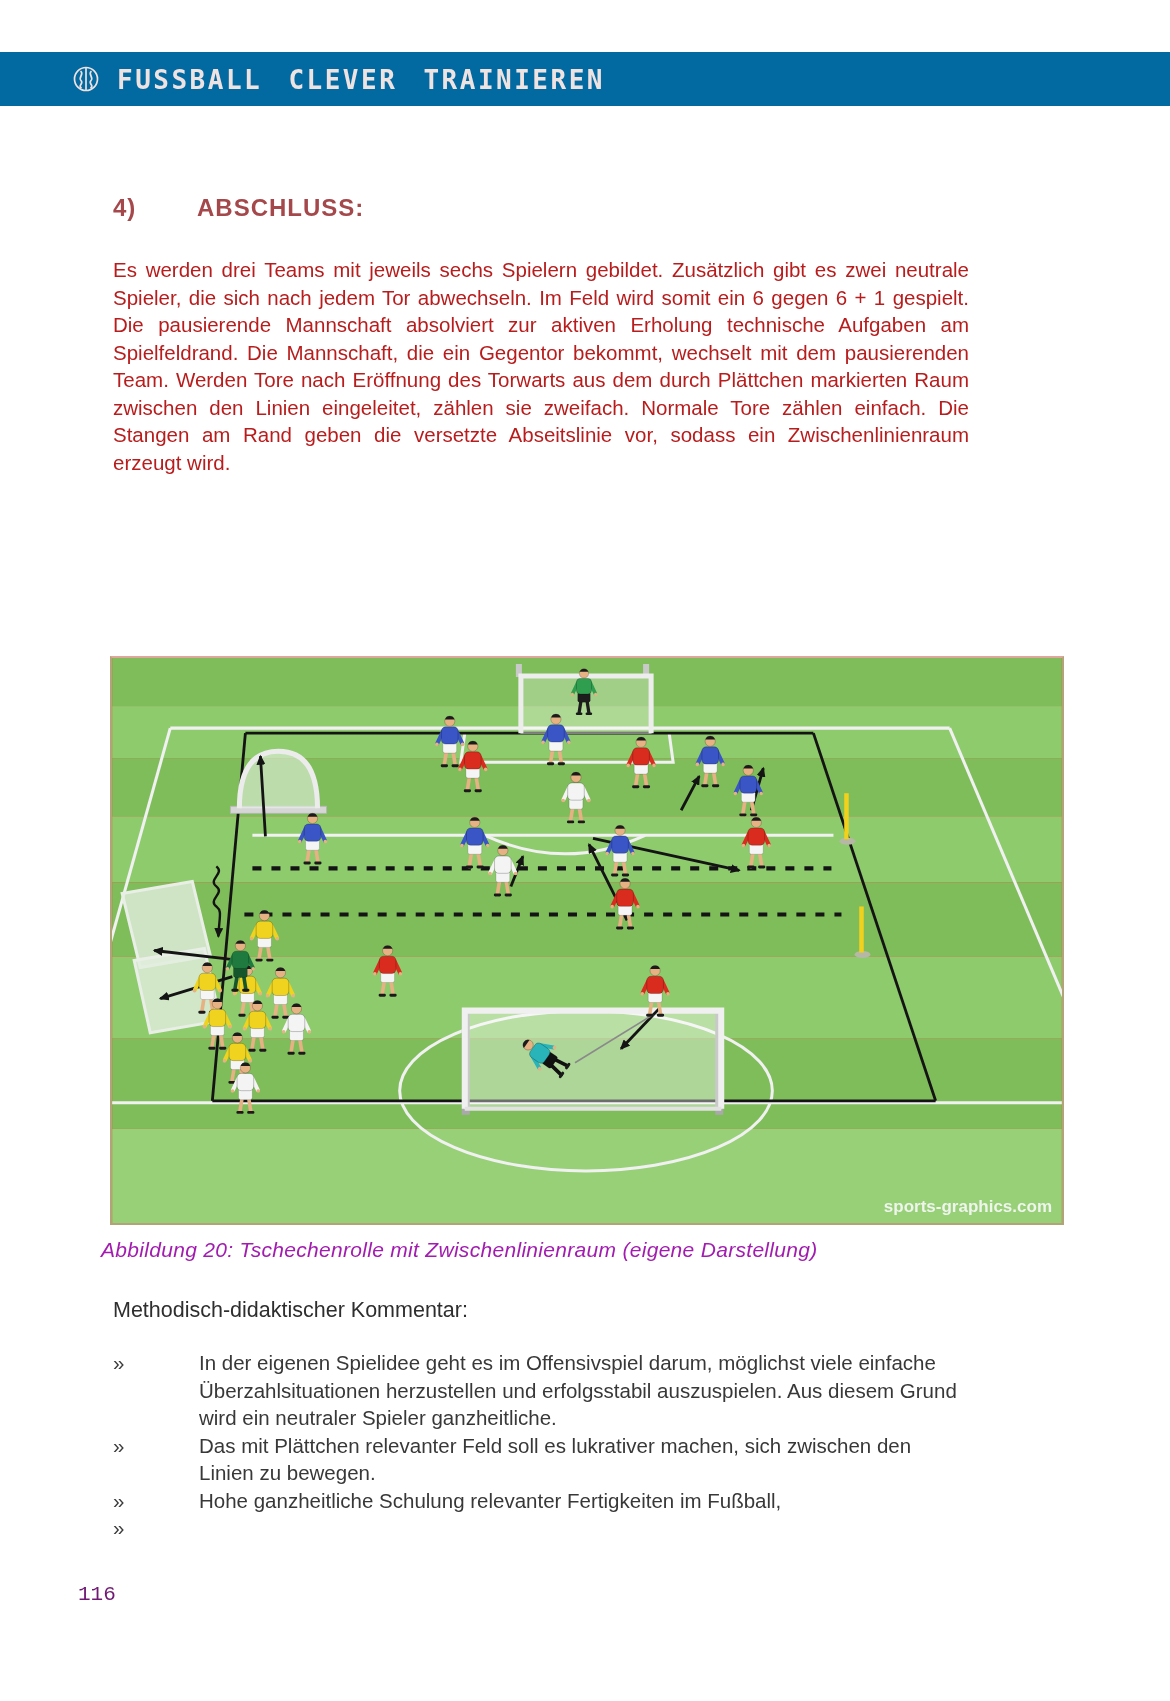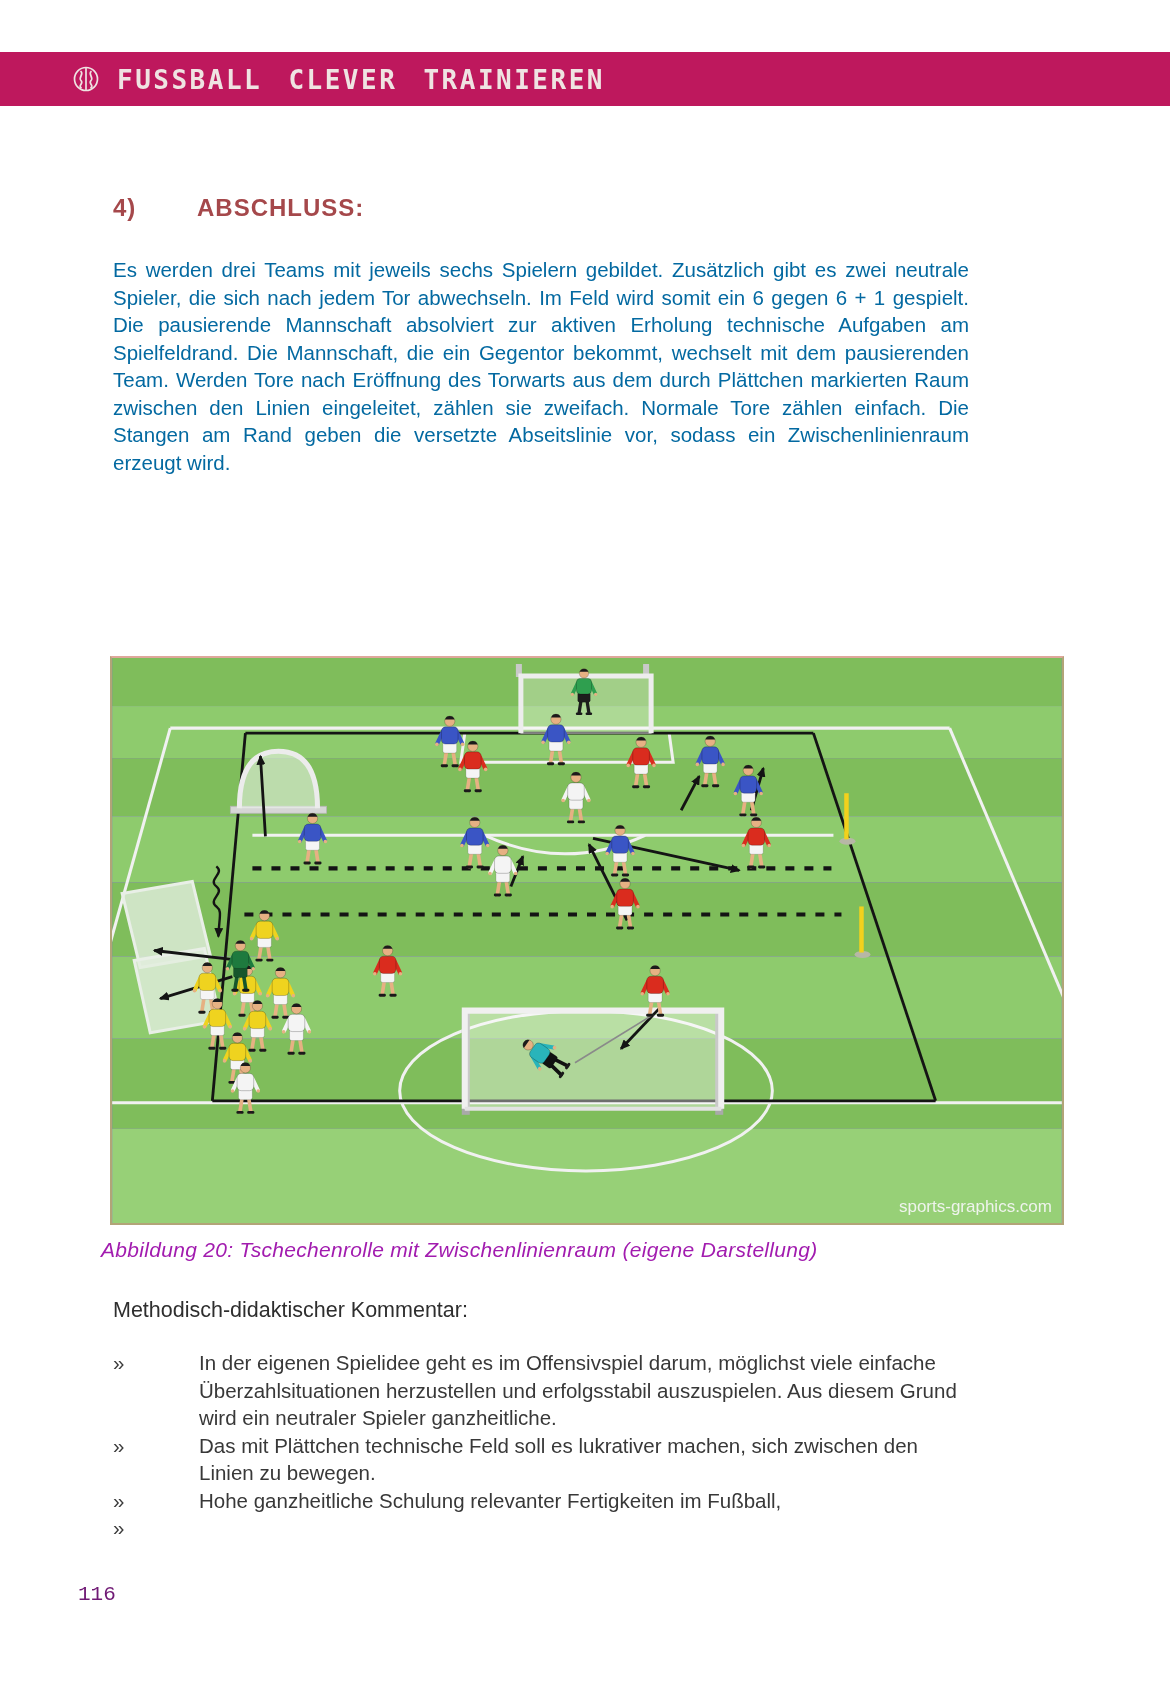--- a/index.html
+++ b/index.html
@@ -13,29 +13,29 @@
           font-size:26px;letter-spacing:2.5px;word-spacing:8px;color:#efe3e2;padding-top:2px;}
   .brain{display:inline-flex;}
 
   
   .section-head{position:absolute;top:194px;left:113px;display:flex;
           font-weight:bold;font-size:24px;letter-spacing:1px;}
   .section-head .num{width:84px;}
 
   
   .body{position:absolute;left:113px;width:856px;margin:0;font-size:20.5px;line-height:27.5px;
-        color:#0369a1;}
+        color:#b91c1c;}
   .just{text-align:justify;}
   #p1{top:256px;}
   #spielzeit{top:479px;}
   #p2{top:533px;}
 
   
   .figurebox{position:absolute;top:656px;left:110px;width:950px;height:565px;
-        border:2px solid #b2a478;border-top-color:#dfa79b;background:#8b5cf6;}
+        border:2px solid #b2a478;border-top-color:#dfa79b;background:#ef4444;font-weight:bold;}
   .fieldwrap{position:relative;width:950px;height:565px;}
   .fieldwrap svg{display:block;width:950px;height:565px;}
   .watermark{position:absolute;right:10px;bottom:6px;font-size:17px;color:rgba(246,246,246,.92);}
 
   .caption{position:absolute;top:1238px;left:101px;font-style:italic;font-size:21px;
         letter-spacing:.3px;color:#a21caf;}
 
   .kommentar-h{position:absolute;top:1298px;left:113px;margin:0;font-size:21.5px;
         font-weight:normal;color:#2e2e2e;}
 
@@ -44,21 +44,21 @@
   .bullet .mk{color:#3c3c3c;}
 
   .pagenum{position:absolute;top:1583px;left:78px;font-family:Liberation Mono, monospace;
         font-size:21px;color:#701a75;}
 </style>
 </head>
 <body>
 
 <div class="page">
 
-  <header class="topbar" id="topbar" style="background: #be185d;">
+  <header class="topbar" id="topbar" style="background: #0369a1;">
     <span class="brain">
       <svg width="32" height="32" viewBox="0 0 32 32">
         <g stroke="#efe3e2" fill="none" stroke-width="1.7" stroke-linecap="round">
           <circle cx="16" cy="16" r="11.5"></circle>
           <path d="M16 5.5 v21"></path>
           <path d="M11 8.5 c3 3 -3 6 0 9 c3 3 -3 5 0 7"></path>
           <path d="M21 8.5 c-3 3 3 6 0 9 c-3 3 3 5 0 7"></path>
         </g>
       </svg>
     </span>
@@ -436,21 +436,21 @@
 
   <h3 class="kommentar-h">Methodisch-didaktischer Kommentar:</h3>
 
   <div class="bullets">
     <div class="bullet">
       <span class="mk">»</span>
       <span>In der eigenen Spielidee geht es im Offensivspiel darum, möglichst viele einfache Überzahlsituationen herzustellen und erfolgsstabil auszuspielen. Aus diesem Grund wird ein neutraler Spieler ganzheitliche.</span>
     </div>
     <div class="bullet">
       <span class="mk">»</span>
-      <span>Das mit Plättchen technische Feld soll es lukrativer machen, sich zwischen den Linien zu bewegen.</span>
+      <span>Das mit Plättchen relevanter Feld soll es lukrativer machen, sich zwischen den Linien zu bewegen.</span>
     </div>
     <div class="bullet">
       <span class="mk">»</span>
       <span>Hohe ganzheitliche Schulung relevanter Fertigkeiten im Fußball,</span>
     </div>
     <div class="bullet">
       <span class="mk">»</span>
     </div>
   </div>
 

